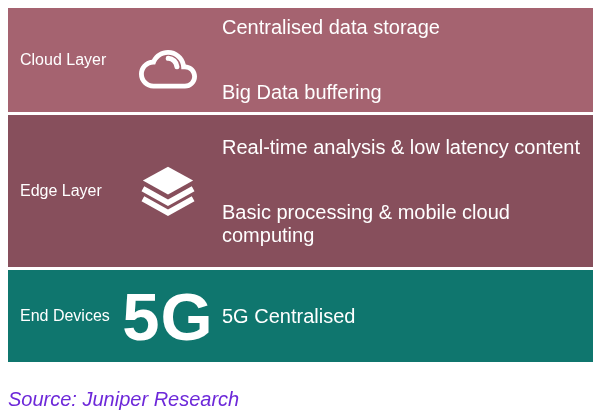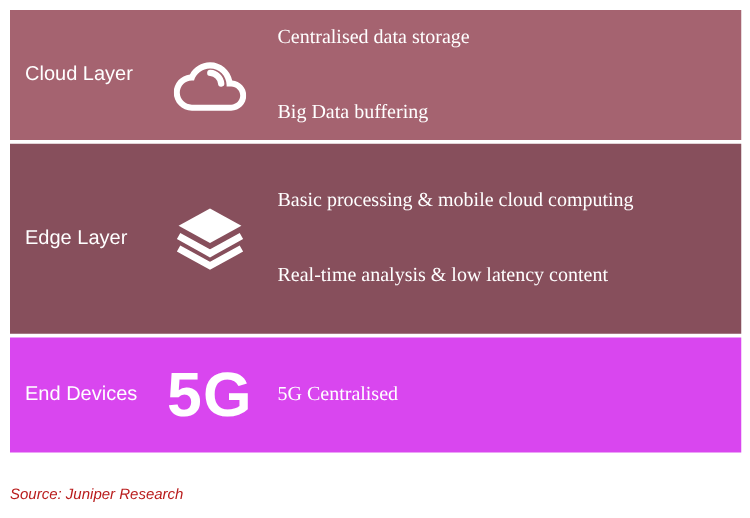--- a/index.html
+++ b/index.html
@@ -39,35 +39,34 @@
     justify-content: center;
   }
   .cloud-svg { margin-top: 16px; }
   .col-items {
     flex: 1;
     padding-left: 14px;
     display: flex;
     flex-direction: column;
     justify-content: center;
     gap: 42px;
-    font-size: 16px;
-    font-family: Liberation Serif, serif;
+    font-size: 20px;
   }
   .fiveg {
-    font-size: 50px;
+    font-size: 67px;
     font-weight: bold;
     letter-spacing: 1px;
     line-height: 1;
     margin-top: 0;
   }
   .source-line {
     margin: 26px 0 0 8px;
-    font-size: 12px;
+    font-size: 20px;
     font-style: italic;
-    color: #b91c1c;
+    color: #6d28d9;
   }
 </style>
 </head>
 <body>
 
 <div class="diagram">
 
   <section class="layer layer-cloud" style="background-color: rgb(165, 99, 112);">
     <div class="col-label">Cloud Layer</div>
     <div class="col-icon">
@@ -85,26 +84,26 @@
   <section class="layer layer-edge" style="background-color: rgb(135, 79, 92);">
     <div class="col-label">Edge Layer</div>
     <div class="col-icon">
       <svg width="56" height="52" viewBox="0 0 64 60" aria-hidden="true">
         <polygon points="32,2 61,18 32,34 3,18" fill="#ffffff"></polygon>
         <path d="M3 27.5 L32 43.5 L61 27.5" fill="none" stroke="#ffffff" stroke-width="6.5"></path>
         <path d="M3 39 L32 55 L61 39" fill="none" stroke="#ffffff" stroke-width="6.5"></path>
       </svg>
     </div>
     <div class="col-items">
+      <div>Real-time analysis &amp; low latency content</div>
       <div>Basic processing &amp; mobile cloud computing</div>
-      <div>Real-time analysis &amp; low latency content</div>
     </div>
   </section>
 
-  <section class="layer layer-devices" style="background-color: #d946ef;">
+  <section class="layer layer-devices" style="background-color: #0f766e;">
     <div class="col-label">End Devices</div>
     <div class="col-icon">
       <span class="fiveg">5G</span>
     </div>
     <div class="col-items">
       <div>5G Centralised</div>
     </div>
   </section>
 
 </div>

